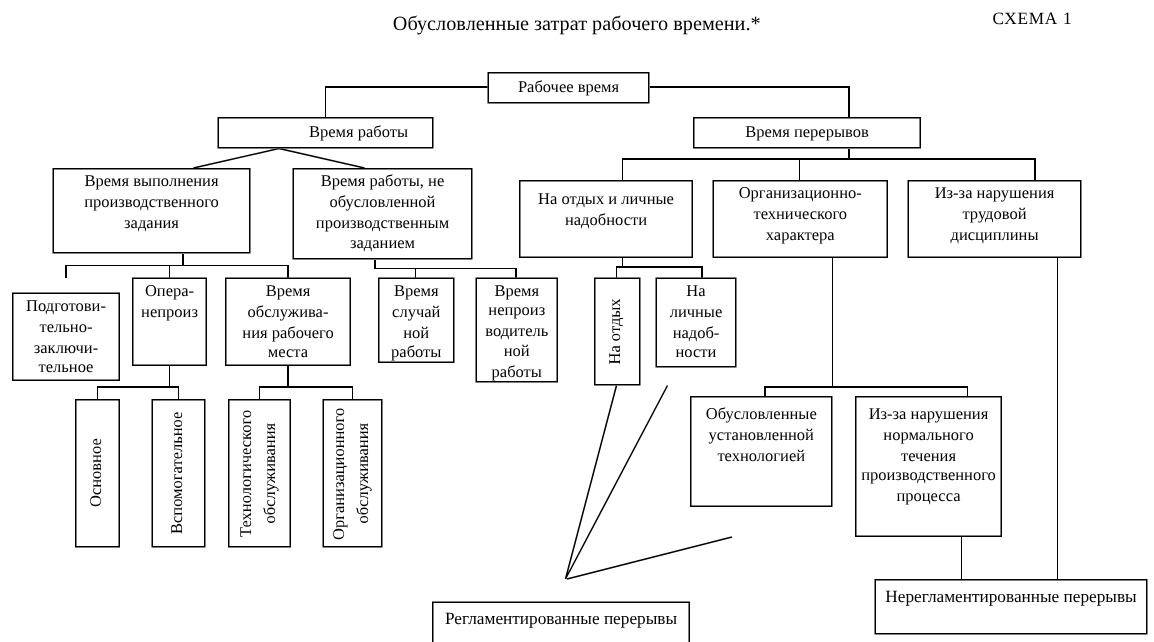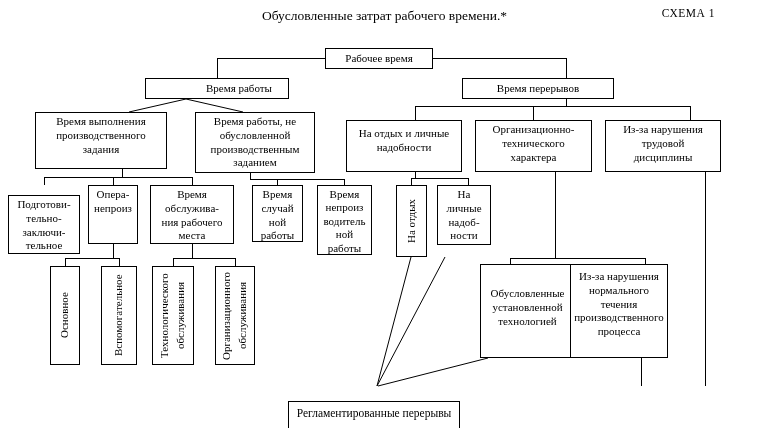--- a/index.html
+++ b/index.html
@@ -104,24 +104,25 @@
 надоб-
 ности</div>
 
   <div class="node v" style="left:50px;top:266px;width:30px;height:99px;">Основное</div>
   <div class="node v" style="left:101px;top:266px;width:36px;height:99px;">Вспомогательное</div>
   <div class="node v" style="left:152px;top:266px;width:42px;height:99px;">Технологического
 обслуживания</div>
   <div class="node v" style="left:215px;top:266px;width:40px;height:99px;">Организационного
 обслуживания</div>
 
-  <div class="node" style="left:480px;top:264px;width:95px;height:94px;padding-top:22px;">Обусловленные
+  <div class="node" style="left:460px;top:264px;width:95px;height:74px;padding-top:5px;">Обусловленные
 установленной
 технологией</div>
   <div class="node" style="left:570px;top:264px;width:98px;height:94px;padding-top:5px;">Из-за нарушения
 нормального
 течения
 производственного
 процесса</div>
 
   <div class="node bottom-label" style="left:288px;top:386px;width:172px;height:37px;margin-top:15px;">Регламентированные перерывы</div>
+  <div class="node bottom-label" style="left:583px;top:386px;width:182px;height:37px;">Нерегламентированные перерывы</div>
 
 </div>
 
 </body></html>

